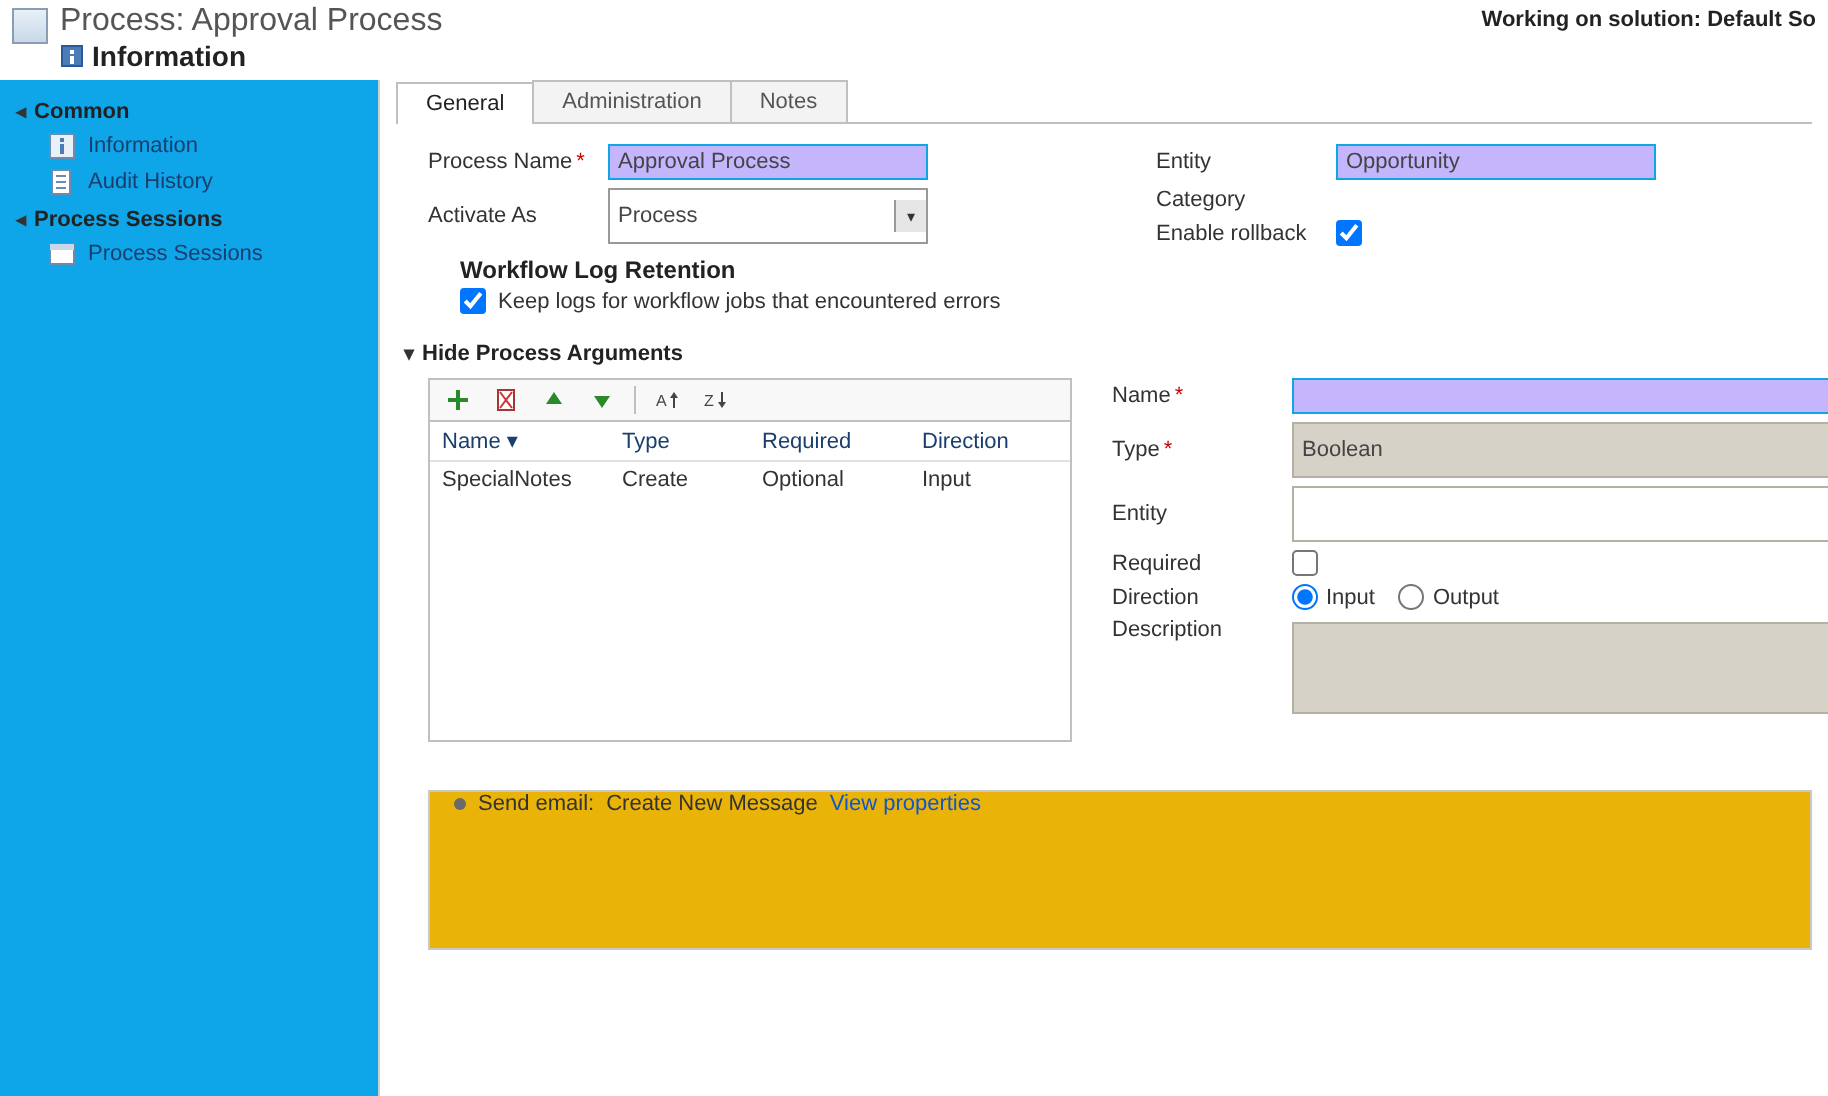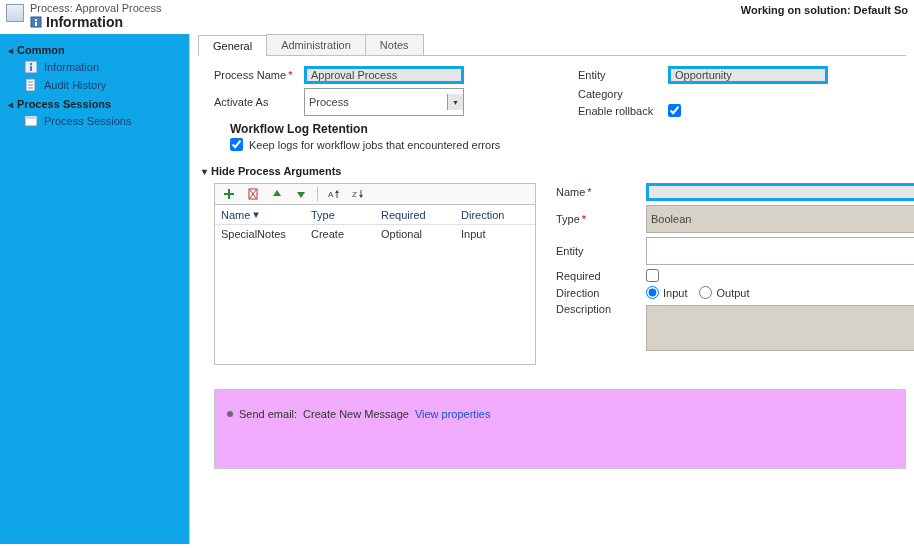--- a/index.html
+++ b/index.html
@@ -1,21 +1,21 @@
 <!DOCTYPE html>
 <html><head>
 <meta charset="utf-8">
 <style>
 * { box-sizing: border-box; margin: 0; padding: 0; }
 body { font-family: "Segoe UI", Tahoma, sans-serif; font-size: 11px; color: #333; background: #fff; width: 914px; height: 548px; overflow: hidden; }
 
 .header { display: flex; justify-content: space-between; align-items: flex-start; padding: 2px 6px 4px 6px; }
 .header-left { display: flex; align-items: flex-start; gap: 6px; }
 .header-icon { width: 18px; height: 18px; border: 1px solid #8a9db3; background: linear-gradient(#e8f0f8,#c8d8e8); margin-top: 2px; }
-.header-text .line1 { color: #555; font-size: 11px; text-align: center; }
+.header-text .line1 { color: #555; font-size: 16px; text-align: center; }
 .header-text .line2 { font-weight: bold; font-size: 14px; color: #222; display:flex; align-items:center; gap:4px;}
 .info-icon { width:12px; height:12px; display:inline-block; }
 .header-right { font-size: 11px; color: #222; font-weight:bold; padding-top:2px;}
 
 .body { display: flex; height: calc(548px - 38px); }
 .sidebar { width: 190px; border-right: 1px solid #d0d0d0; background:#0ea5e9; padding: 6px 0; }
 .nav-group-title { font-weight: bold; font-size: 11px; color: #222; padding: 4px 8px 2px 8px; display:flex; align-items:center; gap:4px;}
 .nav-group-title::before { content:"◂"; font-size:10px; color:#333;}
 .nav-item { display: flex; align-items: center; gap: 6px; padding: 2px 8px 2px 24px; color: #1a3e6e; cursor: pointer; }
 .nav-icon { width: 14px; height: 14px; display:inline-flex; align-items:center; justify-content:center; }
@@ -29,21 +29,21 @@
 .section-header::before { content:"▾"; font-size:10px; color:#333;}
 
 .form-grid { display: flex; gap: 36px; padding-left: 16px; }
 .form-col { flex:1; }
 .form-row { display: flex; align-items: center; margin-bottom: 4px; }
 .form-label { width: 90px; color: #333; font-size: 11px; }
 .req { color: #c00; margin-left:2px;}
 .text-input, .ro-input, .select-input {
   height: 18px; font-size: 11px; padding: 0 4px; border: 1px solid #999;
 }
-.ro-input { width: 160px; background: #e5e5e5; border:3px solid #0ea5e9; color:#444;}
+.ro-input { width: 160px; background: #c4b5fd; border:1px solid #0ea5e9; color:#444;}
 .select-wrap { display:flex; align-items:center; width:160px; border:1px solid #999; background:#fff; height:28px;}
 .select-wrap.ro { background:#d7d2c7; border:1px solid #b5b0a5;}
 .select-wrap span { flex:1; padding:0 4px; color:#444;}
 .select-caret { width:16px; height:16px; border-left:1px solid #999; background:#e6e6e6; display:flex; align-items:center; justify-content:center; font-size:8px;}
 .prefix-input { display:flex; width:160px;}
 .prefix-input .pre { border:1px solid #999; border-right:none; background:#eee; padding:0 4px; height:18px; line-height:16px; font-size:11px; color:#555;}
 .prefix-input input { flex:1; height:18px; border:1px solid #999; background:#d7d2c7; padding:0 4px; font-size:11px; color:#444;}
 .checkbox { width:13px; height:13px; }
 
 .sub-label { font-weight: bold; font-size: 12px; color:#222; margin: 6px 0 2px 16px;}
@@ -59,21 +59,21 @@
 .grid-header .cell { padding:3px 6px; cursor:pointer; display:flex; align-items:center; gap:3px;}
 .grid-row .cell { padding:3px 6px; color:#333;}
 .cell.c1 { width:90px;} .cell.c2 { width:70px;} .cell.c3 { width:80px;} .cell.c4 { width:80px;}
 
 .args-right { flex:1; }
 .wide-input { width: 290px; }
 .radio-row { display:flex; align-items:center; gap:12px;}
 .radio-opt { display:flex; align-items:center; gap:4px;}
 .desc-box { width:290px; height:46px; background:#d7d2c7; border:1px solid #b5b0a5; margin-top:2px;}
 
-.bottom-panel { margin: 24px 0 0 16px; border:1px solid #c8c8c8; background:#f0abfc; height:80px; padding:18px 12px;}
+.bottom-panel { margin: 24px 0 0 16px; border:1px solid #c8c8c8; background:#eab308; height:80px; padding:0 12px;}
 .step-row { display:flex; align-items:center; gap:6px; font-size:11px; color:#333;}
 .bullet { width:6px; height:6px; border-radius:50%; background:#6a6a6a;}
 .link { color:#1155cc; cursor:pointer;}
 
 svg { display:block; }
 </style>
 </head>
 <body>
 
 <div class="header">

